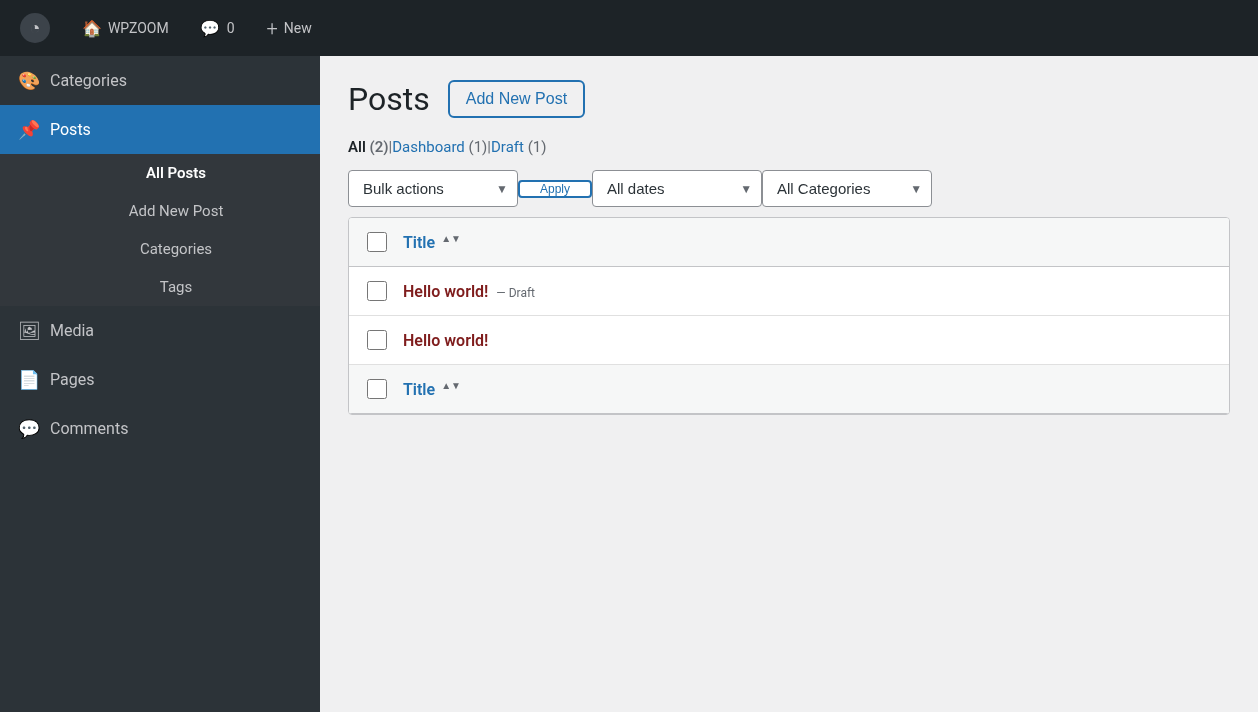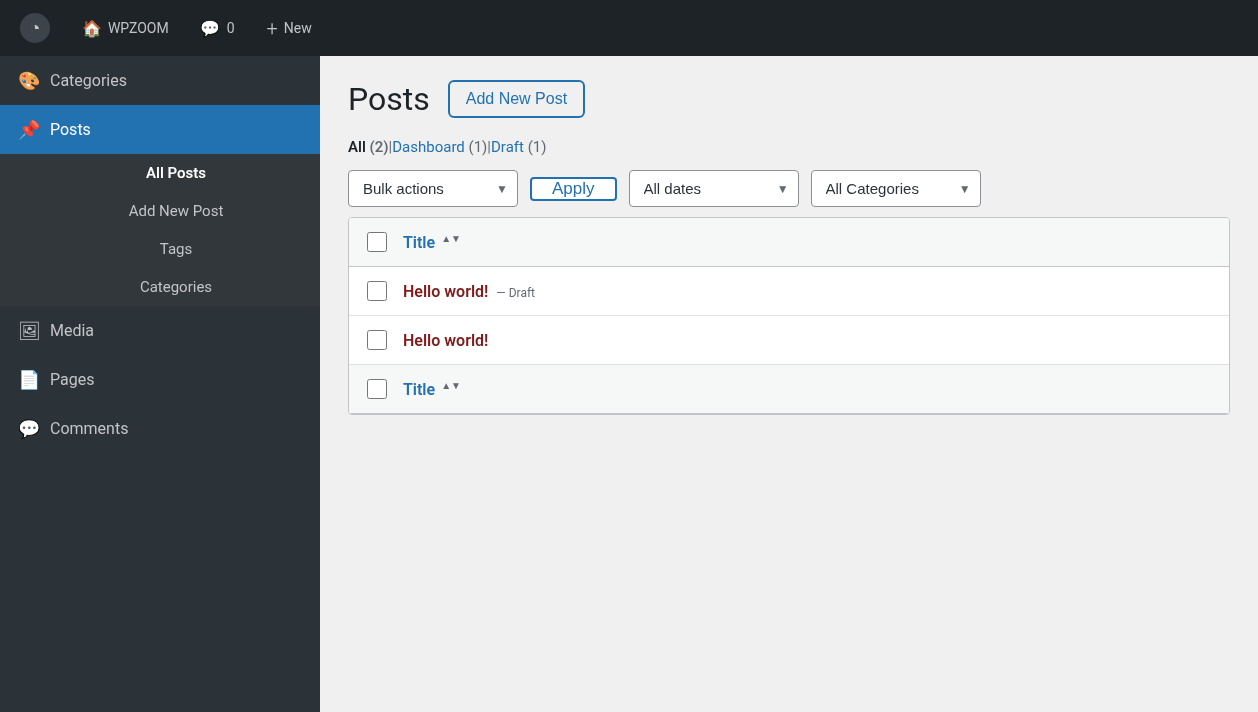--- a/index.html
+++ b/index.html
@@ -133,21 +133,21 @@
     }
     .filter-link { color: #2271b1; cursor: pointer; text-decoration: none; }
     .filter-link.current { color: #1d2327; font-weight: 600; }
     .filter-sep { color: #646970; }
     .filter-count { color: #646970; }
 
     
     .toolbar {
       display: flex;
       align-items: center;
-      gap: 12px;
+      gap: 0;
       margin-bottom: 10px;
     }
     .select-wrapper {
       position: relative;
       display: inline-block;
     }
     .select-wrapper select {
       appearance: none;
       background: #fff;
       border: 1px solid #8c8f94;
@@ -165,21 +165,21 @@
       transform: translateY(-50%);
       pointer-events: none;
       font-size: 12px;
       color: #646970;
     }
     .apply-btn {
       background: #fff;
       border: 2px solid #2271b1;
       color: #2271b1;
       padding: 0 20px;
-      font-size: 17px;
+      font-size: 12px;
       border-radius: 4px;
       cursor: pointer;
       font-weight: 500;
     }
 
     
     .posts-table {
       background: #fff;
       border: 1px solid #c3c4c7;
       border-radius: 4px;
@@ -272,24 +272,24 @@
     </div>
 
     <div class="sidebar-submenu">
       <div class="sidebar-submenu-item active">
         <span>All Posts</span>
       </div>
       <div class="sidebar-submenu-item">
         <span>Add New Post</span>
       </div>
       <div class="sidebar-submenu-item">
+        <span>Categories</span>
+      </div>
+      <div class="sidebar-submenu-item">
         <span>Tags</span>
-      </div>
-      <div class="sidebar-submenu-item">
-        <span>Categories</span>
       </div>
     </div>
 
     <div class="sidebar-menu-item">
       <span class="sidebar-icon">🖼</span>
       <span>Media</span>
     </div>
 
     <div class="sidebar-menu-item">
       <span class="sidebar-icon">📄</span>

